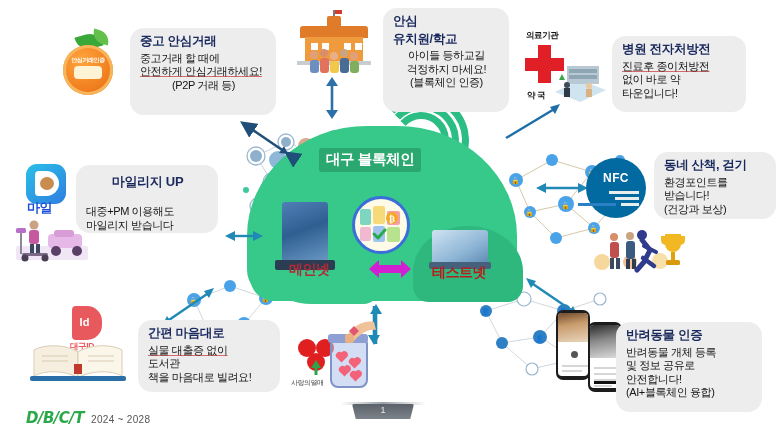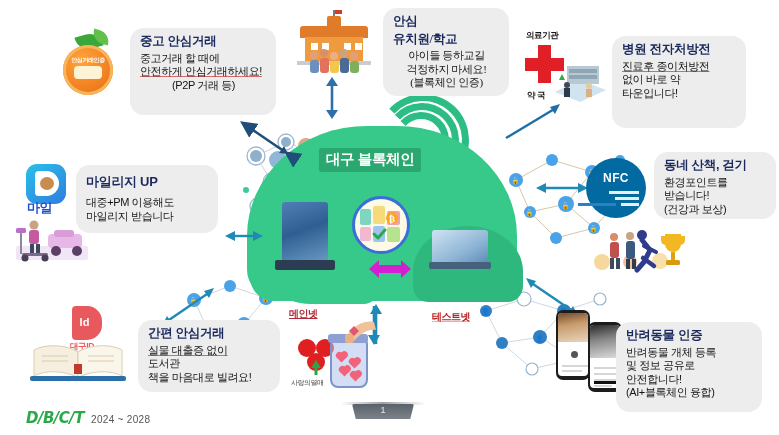--- a/index.html
+++ b/index.html
@@ -50,22 +50,22 @@
   .arc.a1{left:393px;top:112px;width:42px;height:42px;transform:rotate(-2deg);}
   .arc.a2{left:385px;top:103px;width:60px;height:60px;transform:rotate(-2deg);}
   .arc.a3{left:377px;top:94px;width:78px;height:78px;transform:rotate(-2deg);}
 
   .cloud-title{
     position:absolute;left:319px;top:148px;background:#2aa86f;color:#ffffff;
     font-weight:bold;font-size:14.5px;letter-spacing:-0.4px;
     padding:2px 7px 3px 7px;border-radius:2px;white-space:nowrap;
   }
   .net-label{
-    position:absolute;font-weight:bold;font-size:10px;letter-spacing:-0.5px;
-    text-decoration:underline;white-space:nowrap;margin-top:46px;
+    position:absolute;font-weight:bold;font-size:14px;letter-spacing:-0.5px;
+    white-space:nowrap;
   }
   .net-label.main{left:289px;top:261px;color:#b02a37;text-decoration-color:#b02a37;}
   .net-label.test{left:432px;top:264px;color:#b91c1c;text-decoration-color:#f0c419;}
 
   
   .emblem{
     position:absolute;left:352px;top:196px;width:58px;height:58px;border-radius:50%;
     background:#fdfbe8;border:3px solid #3a6fd8;box-sizing:border-box;
     display:flex;align-items:center;justify-content:center;overflow:hidden;
   }
@@ -620,29 +620,29 @@
     <rect x="2" y="12" width="10" height="5" rx="1.5" fill="#b86fc8"></rect>
   </svg>
 
   <div class="callout" style="left:130px;top:28px;width:146px;height:87px;">
     <span class="ttl">중고 안심거래</span>
     <span class="ln">중고거래 할 때에</span>
     <span class="ln u">안전하게 안심거래하세요!</span>
     <span class="ln ctr">(P2P 거래 등)</span>
   </div>
 
-  <div class="callout" style="left:383px;top:8px;width:126px;height:88px;font-family:Liberation Serif, serif;">
+  <div class="callout" style="left:383px;top:8px;width:126px;height:104px;">
     <span class="ttl">안심</span>
     <span class="ttl">유치원/학교</span>
     <span class="ln ctr">아이들 등하교길</span>
     <span class="ln ctr">걱정하지 마세요!</span>
     <span class="ln ctr">(블록체인 인증)</span>
   </div>
 
-  <div class="callout" style="left:612px;top:36px;width:134px;height:92px;">
+  <div class="callout" style="left:612px;top:36px;width:134px;height:76px;">
     <span class="ttl">병원 전자처방전</span>
     <span class="ln u">진료후 종이처방전</span>
     <span class="ln">없이 바로 약</span>
     <span class="ln">타운입니다!</span>
   </div>
 
   <div class="callout" style="left:654px;top:152px;width:122px;height:67px;">
     <span class="ttl">동네 산책, 걷기</span>
     <span class="ln">환경포인트를</span>
     <span class="ln">받습니다!</span>
@@ -652,28 +652,28 @@
   <div class="callout" style="left:616px;top:322px;width:146px;height:90px;">
     <span class="ttl">반려동물 인증</span>
     <span class="ln">반려동물 개체 등록</span>
     <span class="ln">및 정보 공유로</span>
     <span class="ln">안전합니다!</span>
     <span class="ln">(AI+블록체인 융합)</span>
   </div>
 
 
   <div class="callout" style="left:138px;top:320px;width:142px;height:72px;">
-    <span class="ttl">간편 안심거래</span>
+    <span class="ttl">간편 마음대로</span>
     <span class="ln u">실물 대출증 없이</span>
     <span class="ln">도서관</span>
     <span class="ln">책을 마음대로 빌려요!</span>
   </div>
 
   <div class="callout" style="left:76px;top:165px;width:142px;height:68px;padding-top:9px;">
-    <span class="ttl" style="font-size:13px;margin-bottom:6px;">마일리지 UP</span>
+    <span class="ttl" style="font-size:13px;margin-bottom:15px;text-align:center;">마일리지 UP</span>
     <span class="ln">대중+PM 이용해도</span>
     <span class="ln">마일리지 받습니다</span>
   </div>
 
   <div class="traybar"></div>
   <div class="tray"></div>
   <div class="trayno">1</div>
 
   <div class="footer">
     <span class="logo-dbct">D/B/C/T</span>

